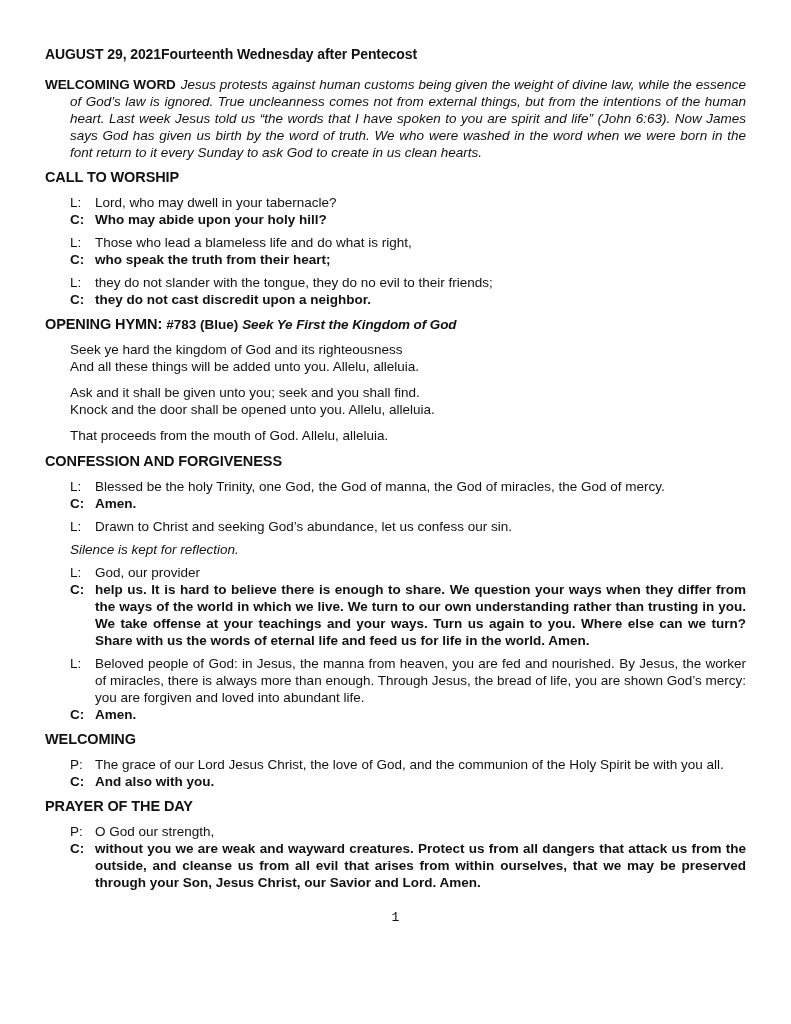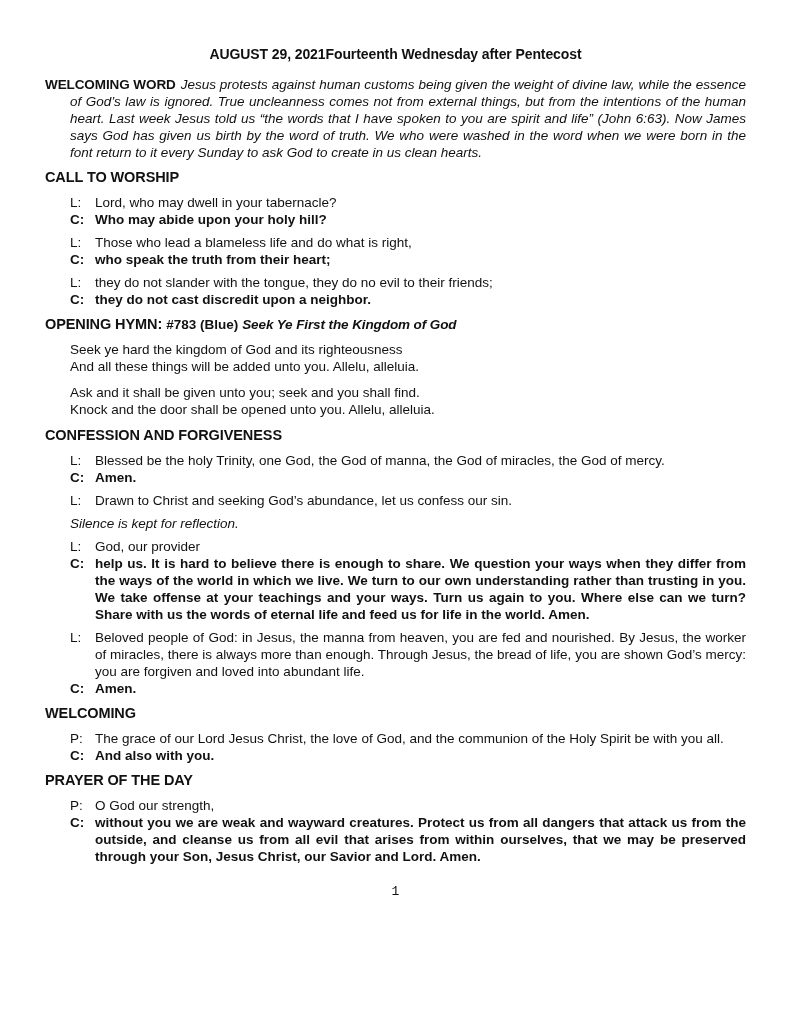--- a/index.html
+++ b/index.html
@@ -12,21 +12,21 @@
     box-sizing: border-box;
     padding: 46px 45px 0 45px;
     font-family: "Liberation Sans", "DejaVu Sans", sans-serif;
     font-size: 13.5px;
     line-height: 17px;
     color: #111111;
     overflow: hidden;
   }
   .doc-header {
     display: flex;
-    justify-content: center;
+    justify-content: flex-start;
     font-weight: 800;
     font-size: 14px;
     letter-spacing: -0.1px;
   }
   .welcoming {
     margin: 13px 0 0 0;
     padding-left: 25px;
     text-indent: -25px;
     font-style: italic;
     text-align: justify;
@@ -125,20 +125,21 @@
     <div class="section-heading"><span>OPENING HYMN:</span><span class="hymn-number">#783 (Blue)</span><span class="hymn-title">Seek Ye First the Kingdom of God</span></div>
     <div class="stanza">
       <div>Seek ye hard the kingdom of God and its righteousness</div>
       <div>And all these things will be added unto you. Allelu, alleluia.</div>
     </div>
     <div class="stanza">
       <div>Ask and it shall be given unto you; seek and you shall find.</div>
       <div>Knock and the door shall be opened unto you. Allelu, alleluia.</div>
     </div>
     <div class="stanza">
+      <div>That proceeds from the mouth of God. Allelu, alleluia.</div>
     </div>
   </div>
 
   <div>
     <div class="section-heading">CONFESSION AND FORGIVENESS</div>
     <div class="group">
       <div class="dline">
         <span class="spk">L:</span>
         <span class="txt">Blessed be the holy Trinity, one God, the God of manna, the God of miracles, the God of mercy.</span>
       </div>

